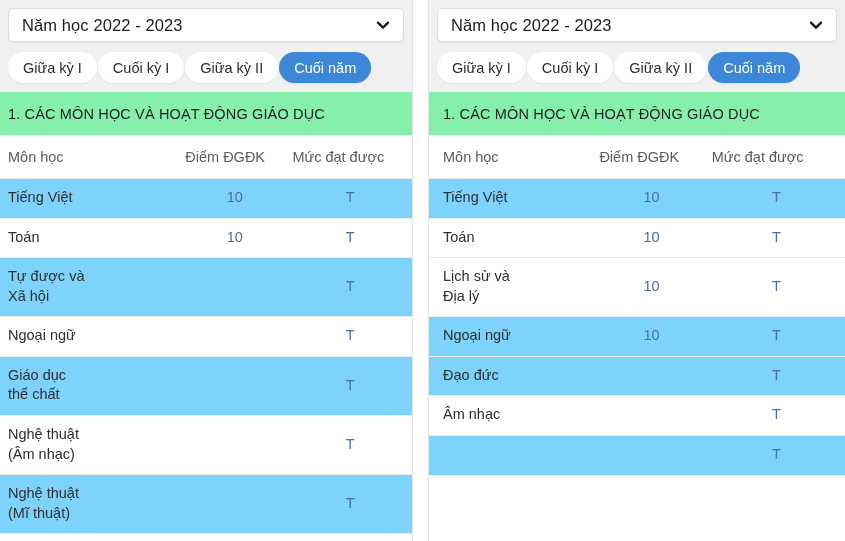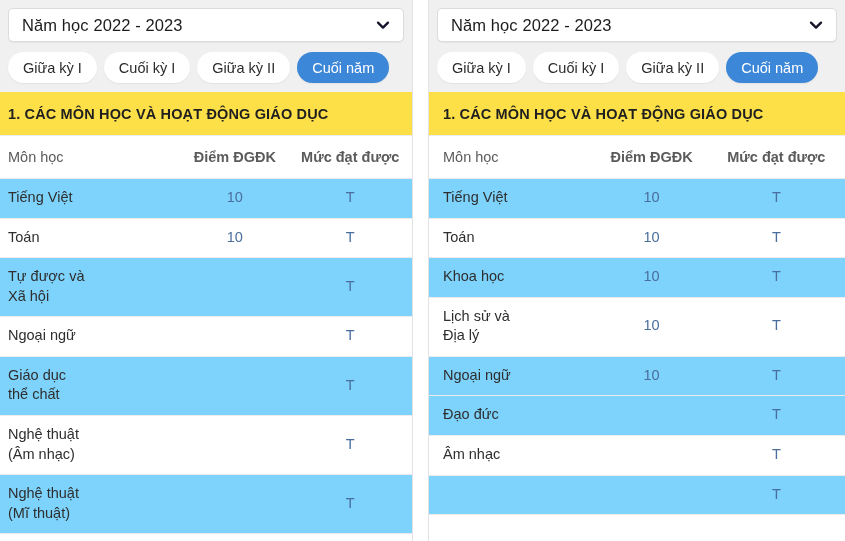--- a/index.html
+++ b/index.html
@@ -69,21 +69,21 @@
     width: 16px;
     height: 16px;
     display: block;
     flex: 0 0 auto;
   }
   .chevron svg { display: block; }
 
   .chips {
     display: flex;
     align-items: center;
-    gap: 7px;
+    gap: 1px;
     margin-top: 10px;
   }
   .chip {
     background: #ffffff;
     border-radius: 17px;
     height: 31px;
     padding: 0 15px;
     display: flex;
     align-items: center;
     justify-content: center;
@@ -94,24 +94,24 @@
     box-sizing: border-box;
   }
   .chip.active {
     background: #3d87d8;
     color: #ffffff;
   }
   .panel-right .chip { font-size: 14.5px; padding: 0 15px; }
 
   
   .section-head {
-    background: #fde047;
+    background: #86efac;
     padding: 14px 10px 13px 8px;
     font-size: 14.5px;
-    font-weight: bold;
+    font-weight: normal;
     color: #1f1f1f;
     letter-spacing: 0.15px;
     white-space: nowrap;
     border-bottom: 1px solid #ececec;
   }
   .panel-right .section-head { padding-left: 14px; }
 
   
   table.grades {
     width: 100%;
@@ -124,23 +124,21 @@
     color: #5b5b5b;
     text-align: left;
     padding: 13px 4px 13px 8px;
     border-bottom: 1px solid #ececec;
     background: #ffffff;
     white-space: nowrap;
   }
   .panel-right table.grades th { padding-left: 14px; }
   table.grades th.c-score,
   table.grades th.c-level {
-    text-align: center;
     padding-left: 4px;
-    font-weight: bold;
   }
   table.grades td {
     font-size: 14.5px;
     color: #2e2e2e;
     padding: 9px 4px 10px 8px;
     border-bottom: 1px solid #ececec;
     vertical-align: middle;
     line-height: 1.35;
   }
   .panel-right table.grades td { padding-left: 14px; }
@@ -328,27 +326,20 @@
           <td class="c-score">10</td>
           <td class="c-level">T</td>
         </tr>
         <tr class="even">
           <td>
               <span class="subject-line">Toán</span>
             </td>
           <td class="c-score">10</td>
           <td class="c-level">T</td>
         </tr>
-        <tr class="odd">
-          <td>
-              <span class="subject-line">Khoa học</span>
-            </td>
-          <td class="c-score">10</td>
-          <td class="c-level">T</td>
-        </tr>
         <tr class="even">
           <td>
             <span class="subject-line">Lịch sử và</span>
             <span class="subject-line">Địa lý</span>
           </td>
           <td class="c-score">10</td>
           <td class="c-level">T</td>
         </tr>
         <tr class="odd">
           <td>

